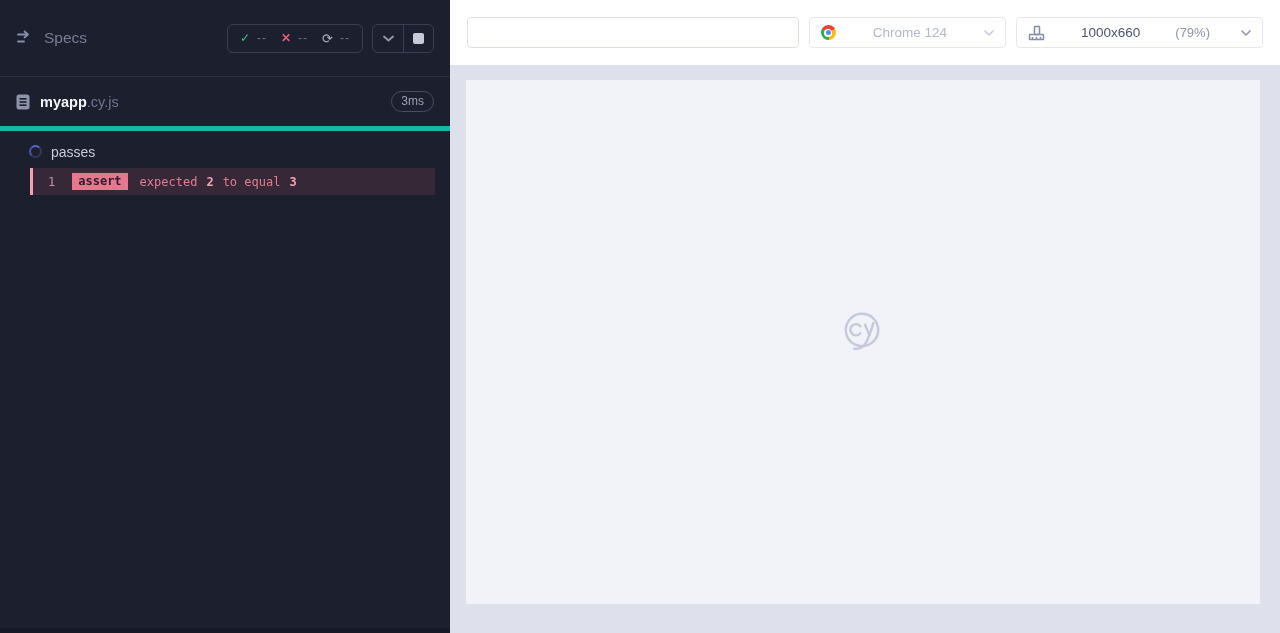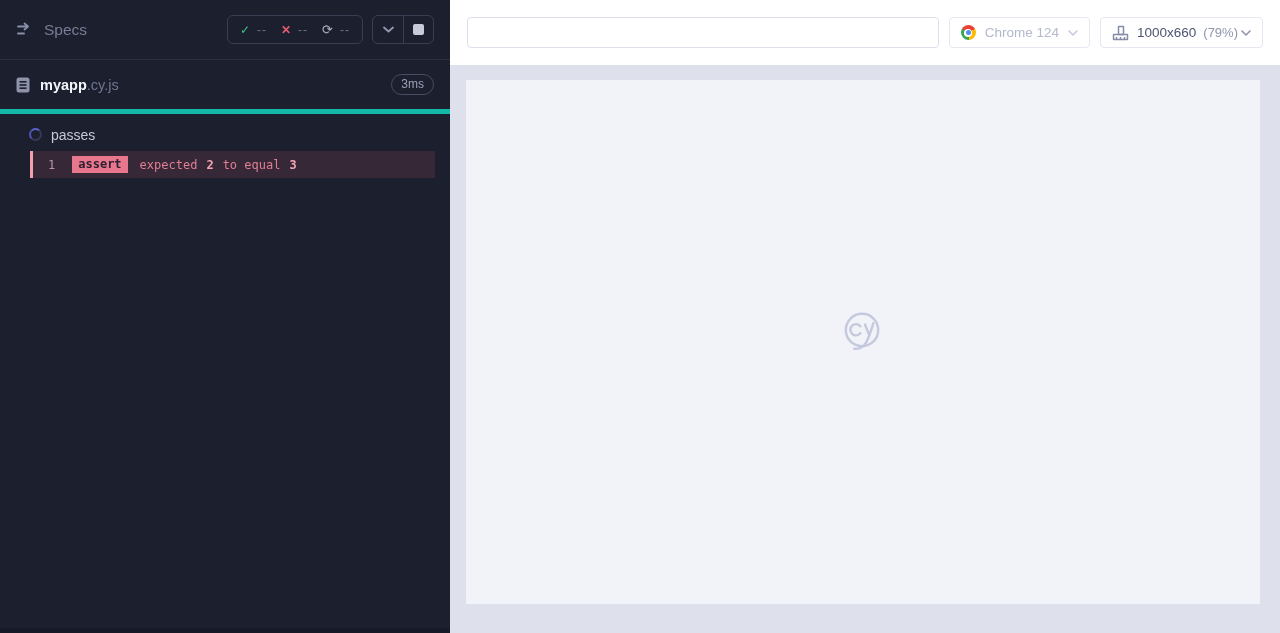--- a/index.html
+++ b/index.html
@@ -2,21 +2,21 @@
 <html><head>
 <meta charset="utf-8">
 <style>
   * { margin:0; padding:0; box-sizing:border-box; }
   html,body { width:1280px; height:633px; overflow:hidden; background:#dee1eb;
               font-family:"Liberation Sans", sans-serif; }
 
   
   .sidebar { position:absolute; left:0; top:0; width:450px; height:633px;
              background:#1c1f2d; color:#e5e7f0; }
-  .sb-header { height:60px; display:flex; align-items:center; padding:0 16px;
+  .sb-header { height:77px; display:flex; align-items:center; padding:0 16px;
                border-bottom:1px solid #2c2f3f; }
   .sb-title { color:#777d97; font-size:15.5px; margin-left:10px; flex:0 0 auto; }
   .sb-spacer { flex:1; }
   .stats-box { display:flex; align-items:center; height:29px; padding:0 12px;
                border:1px solid #3a3e52; border-radius:6px; gap:7px; }
   .stat-glyph { font-size:12px; line-height:1; }
   .stat-pass { color:#3fbf8f; }
   .stat-fail { color:#e45b70; font-weight:bold; }
   .stat-pend { color:#aeb3c6; font-size:13px; }
   .stat-num  { color:#6b7189; font-size:12px; letter-spacing:1px; }
@@ -63,21 +63,21 @@
 
   
   .main { position:absolute; left:450px; top:0; width:830px; height:633px; }
   .topbar { height:65px; background:#ffffff; display:flex; align-items:center;
             padding:0 17px; gap:10px; }
   .url-input { flex:1; height:31px; border:1px solid #dde0ec; border-radius:4px;
                outline:none; padding:0 10px; font-size:14px; color:#43506e;
                font-family:"Liberation Sans", sans-serif; }
   .browser-btn, .viewport-btn { height:31px; border:1px solid #e5e8f1; border-radius:4px;
                background:#fff; display:flex; align-items:center; padding:0 11px;
-               cursor:pointer; flex:0 0 auto; }
+               cursor:pointer; flex:0 0 auto;gap:28px; }
   .chrome-icon { width:15px; height:15px; border-radius:50%; position:relative;
       background:conic-gradient(from -60deg, #ea4335 0 120deg, #fbbc05 0 240deg, #34a853 0 360deg); }
   .chrome-icon::before { content:""; position:absolute; left:3.5px; top:3.5px;
       width:8px; height:8px; border-radius:50%; background:#fff; }
   .chrome-icon::after { content:""; position:absolute; left:5px; top:5px;
       width:5px; height:5px; border-radius:50%; background:#4e8df5; }
   .browser-label { color:#b3b9cb; font-size:13.5px; margin:0 9px; }
   .viewport-size { color:#4c5571; font-size:13.5px; font-weight:500; margin-left:8px; }
   .viewport-scale { color:#9095ac; font-size:13px; margin-left:7px; margin-right:3px; }
 

